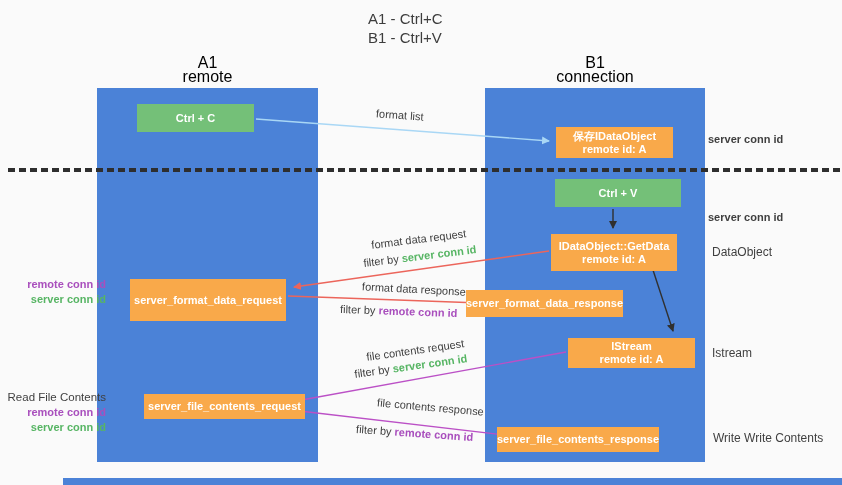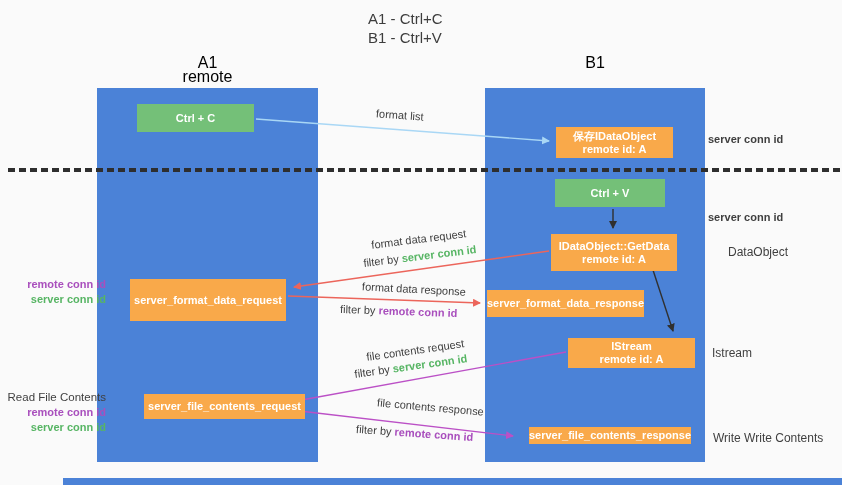--- a/index.html
+++ b/index.html
@@ -41,20 +41,21 @@
     <div>A1 - Ctrl+C</div>
     <div>B1 - Ctrl+V</div>
   </div>
 
   <div class="abs col-header" style="left:97px;top:56px;width:221px;">
     <div>A1</div>
     <div>remote</div>
   </div>
   <div class="abs col-header" style="left:485px;top:56px;width:220px;">
     <div>B1</div>
+    <div>connection</div>
   </div>
 
   <div class="abs col-rect" style="left:97px;top:88px;width:221px;height:374px;"></div>
   <div class="abs col-rect" style="left:485px;top:88px;width:220px;height:374px;"></div>
 
   <div class="abs divider" style="left:8px;top:168px;width:832px;height:4px;"></div>
 
   <div class="abs bottom-bar" style="left:63px;top:478px;width:779px;height:7px;"></div>
 
   <svg class="abs" style="left:0;top:0;" width="842" height="485">
@@ -83,47 +84,47 @@
 
   <div class="abs node green-node" style="left:137px;top:104px;width:117px;height:28px;">
     <div>Ctrl + C</div>
   </div>
 
   <div class="abs node orange-node" style="left:556px;top:127px;width:117px;height:31px;">
     <div>保存IDataObject</div>
     <div>remote id: A</div>
   </div>
 
-  <div class="abs node green-node" style="left:555px;top:179px;width:110px;height:28px;">
+  <div class="abs node green-node" style="left:555px;top:179px;width:126px;height:28px;">
     <div>Ctrl + V</div>
   </div>
 
   <div class="abs node orange-node" style="left:551px;top:234px;width:126px;height:37px;">
     <div>IDataObject::GetData</div>
     <div>remote id: A</div>
   </div>
 
   <div class="abs node orange-node" style="left:130px;top:279px;width:156px;height:42px;">
     <div>server_format_data_request</div>
   </div>
 
-  <div class="abs node orange-node" style="left:487px;top:290px;width:157px;height:27px;">
+  <div class="abs node orange-node" style="left:466px;top:290px;width:157px;height:27px;">
     <div>server_format_data_response</div>
   </div>
 
   <div class="abs node orange-node" style="left:568px;top:338px;width:127px;height:30px;">
     <div>IStream</div>
     <div>remote id: A</div>
   </div>
 
   <div class="abs node orange-node" style="left:144px;top:394px;width:161px;height:25px;">
     <div>server_file_contents_request</div>
   </div>
 
-  <div class="abs node orange-node" style="left:529px;top:427px;width:162px;height:17px;align-items:center;">
+  <div class="abs node orange-node" style="left:497px;top:427px;width:162px;height:25px;align-items:center;">
     <div>server_file_contents_response</div>
   </div>
 
   <div class="abs alabel" style="left:376px;top:109px;transform:rotate(4deg);">format list</div>
 
   <div class="abs alabel" style="left:371px;top:233px;transform:rotate(-7deg);">format data request</div>
   <div class="abs alabel" style="left:363px;top:250px;transform:rotate(-7deg);">
     <span>filter by</span>
     <span class="green-t">server conn id</span>
   </div>
@@ -141,21 +142,21 @@
   </div>
 
   <div class="abs alabel" style="left:377px;top:401px;transform:rotate(5deg);">file contents response</div>
   <div class="abs alabel" style="left:356px;top:427px;transform:rotate(4deg);">
     <span>filter by</span>
     <span class="purple-t">remote conn id</span>
   </div>
 
   <div class="abs side-label small green-t" style="left:708px;top:133px;">server conn id</div>
   <div class="abs side-label small green-t" style="left:708px;top:211px;">server conn id</div>
-  <div class="abs side-label" style="left:712px;top:245px;margin-left:16px;">DataObject</div>
+  <div class="abs side-label" style="left:712px;top:245px;">DataObject</div>
   <div class="abs side-label" style="left:712px;top:346px;">Istream</div>
   <div class="abs side-label" style="left:713px;top:431px;">Write Write Contents</div>
 
   <div class="abs left-group" style="right:747px;top:277px;">
     <div class="purple-t">remote conn id</div>
     <div class="green-t">server conn id</div>
   </div>
   <div class="abs left-group" style="right:747px;top:390px;">
     <div class="plain">Read File Contents</div>
     <div class="purple-t">remote conn id</div>

